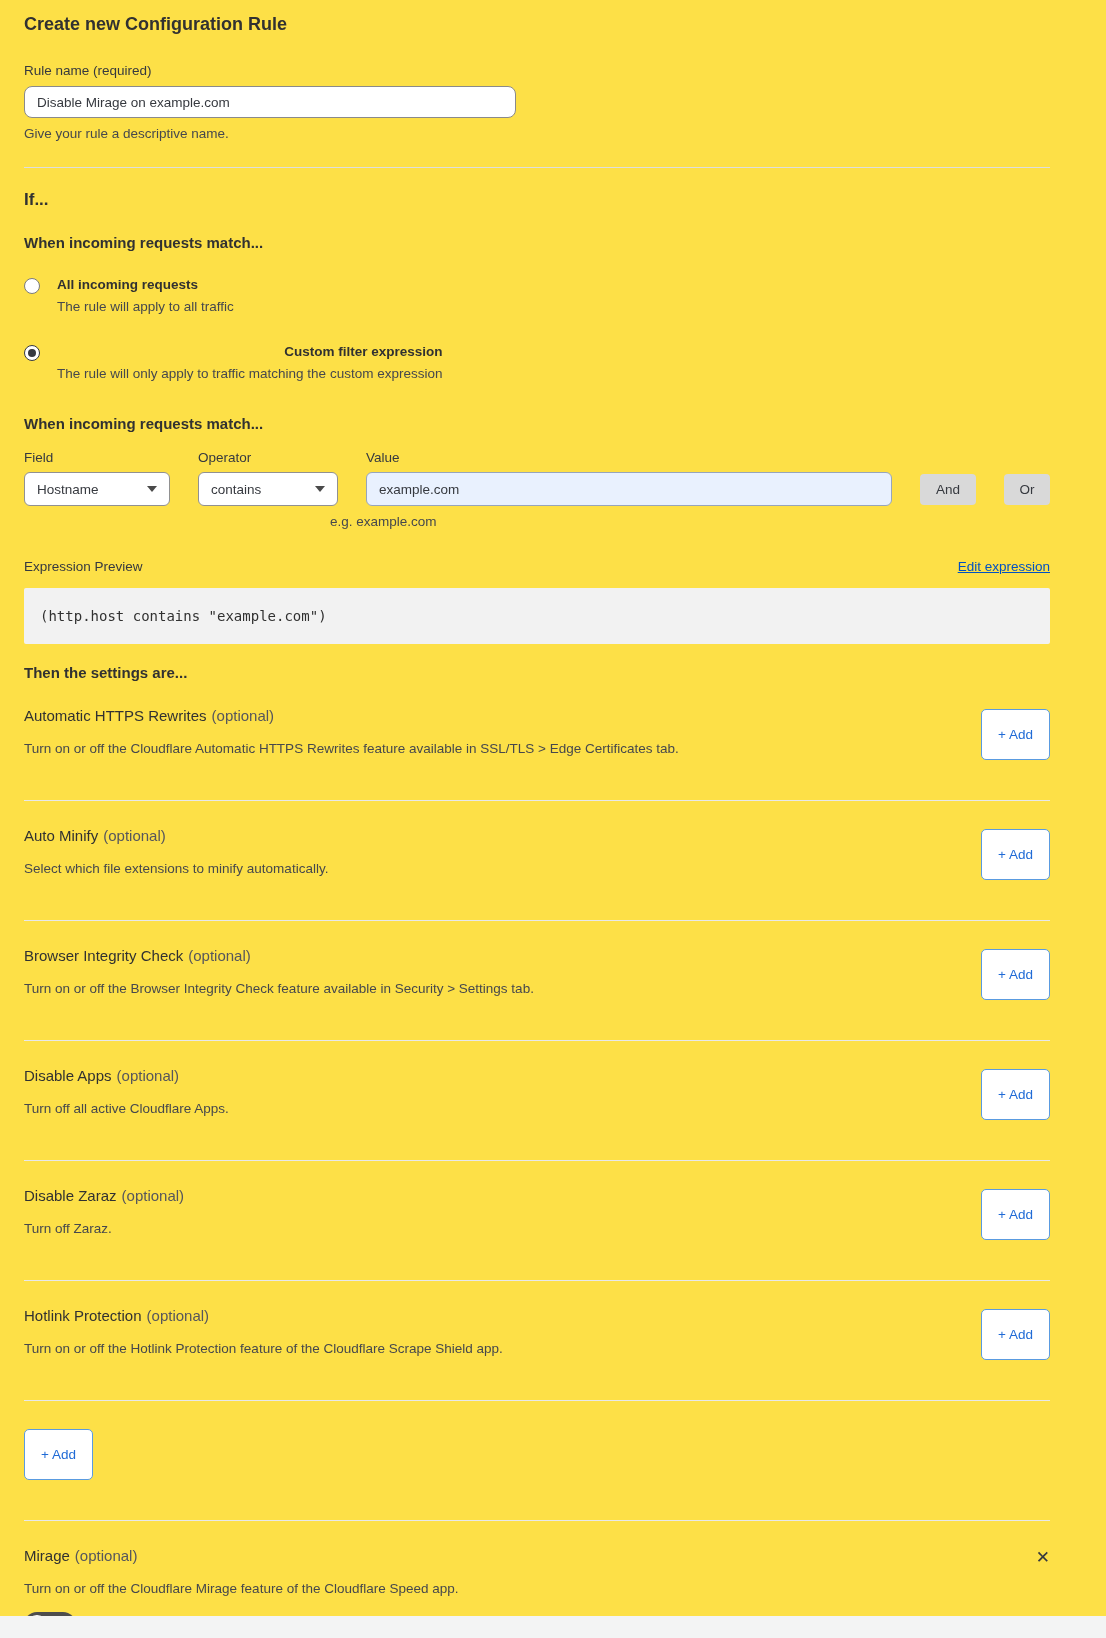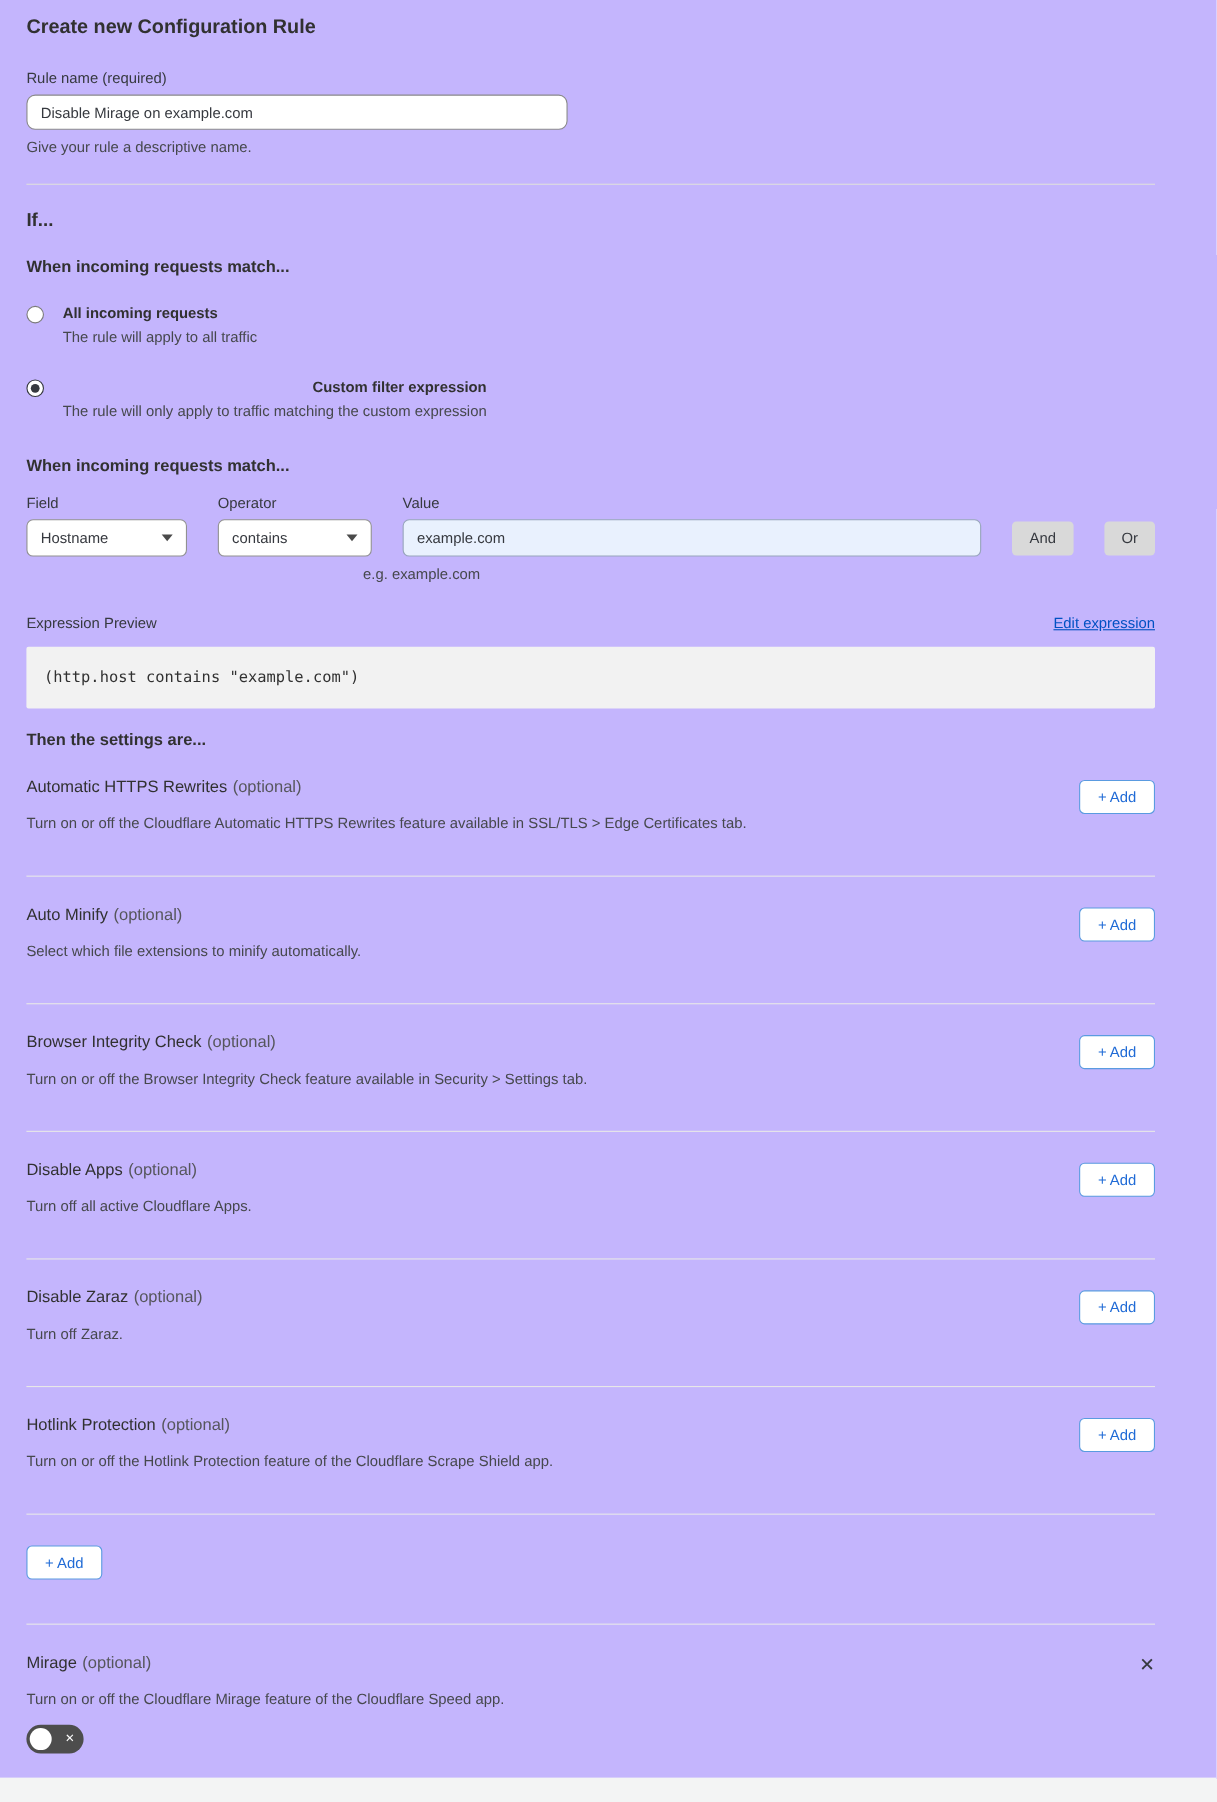--- a/index.html
+++ b/index.html
@@ -1,17 +1,17 @@
 <!DOCTYPE html>
 <html><head>
 <meta charset="utf-8">
 <style>
   * { box-sizing: border-box; }
   body { margin: 0; background: #ffffff; font-family: "Liberation Sans", sans-serif; color: #36393f; }
-  .page { width: 1106px; height: 1638px; position: relative; overflow: hidden; background: #c4b5fd; }
+  .page { width: 1106px; height: 1638px; position: relative; overflow: hidden; background: #fde047; }
   .content { padding: 14px 56px 0 24px; }
 
   h1.page-title { font-size: 18px; font-weight: 700; margin: 0 0 28px 0; color: #313131; }
 
   .field-label { font-size: 13.5px; margin-bottom: 8px; color: #36393f; }
   .rule-input { width: 492px; height: 32px; border: 1px solid #8a8a8a; border-radius: 8px;
                 padding: 0 12px; font-size: 13.5px; font-family: "Liberation Sans", sans-serif; color: #36393f; outline: none; background:#fff; }
   .helper { font-size: 13.5px; color: #46484d; margin-top: 8px; }
 
   .divider { border: none; border-top: 1px solid #dedede; margin: 26px 0 0 0; }
@@ -52,21 +52,21 @@
   .expr-code { font-family: "DejaVu Sans Mono", monospace; font-size: 14px; color: #313131; }
 
   .then-heading { font-size: 15px; font-weight: 700; margin-top: 20px; color: #313131; }
 
   .setting { display: flex; justify-content: space-between; align-items: flex-start;
              padding: 26px 0 40px 0; border-bottom: 1px solid #e8e8e8; }
   .setting.last { border-bottom: none; padding-bottom: 16px; }
   .setting-title { font-size: 15px; font-weight: 400; color: #313131; }
   .optional { font-size: 15px; font-weight: 400; color: #56565c; margin-left: 5px; }
   .setting-desc { font-size: 13.5px; color: #46484d; margin-top: 16px; }
-  .add-btn { margin-top: 2px; padding: 7px 16px; background: #fff; border: 1px solid #5a9be0; border-radius: 5px;
+  .add-btn { margin-top: 2px; padding: 17px 16px; background: #fff; border: 1px solid #5a9be0; border-radius: 5px;
              color: #206bd6; font-size: 13.5px; font-family: "Liberation Sans", sans-serif; cursor: pointer; white-space: nowrap; }
   .close-x { font-size: 17px; color: #36393f; cursor: pointer; margin-top: 2px; line-height: 1; }
 
   .toggle { margin-top: 16px; width: 52px; height: 26px; background: #4d4d4d; border-radius: 13px;
             position: relative; cursor: pointer; display: inline-block; }
   .toggle .knob { position: absolute; left: 3px; top: 3px; width: 20px; height: 20px; background: #fff; border-radius: 50%; }
   .toggle .toggle-x { position: absolute; right: 8px; top: 50%; transform: translateY(-50%);
                       color: #fff; font-size: 10.5px; line-height: 1; }
 
   .footer-strip { position: absolute; left: 0; right: 0; bottom: 0; height: 22px; background: #f3f4f4; }

